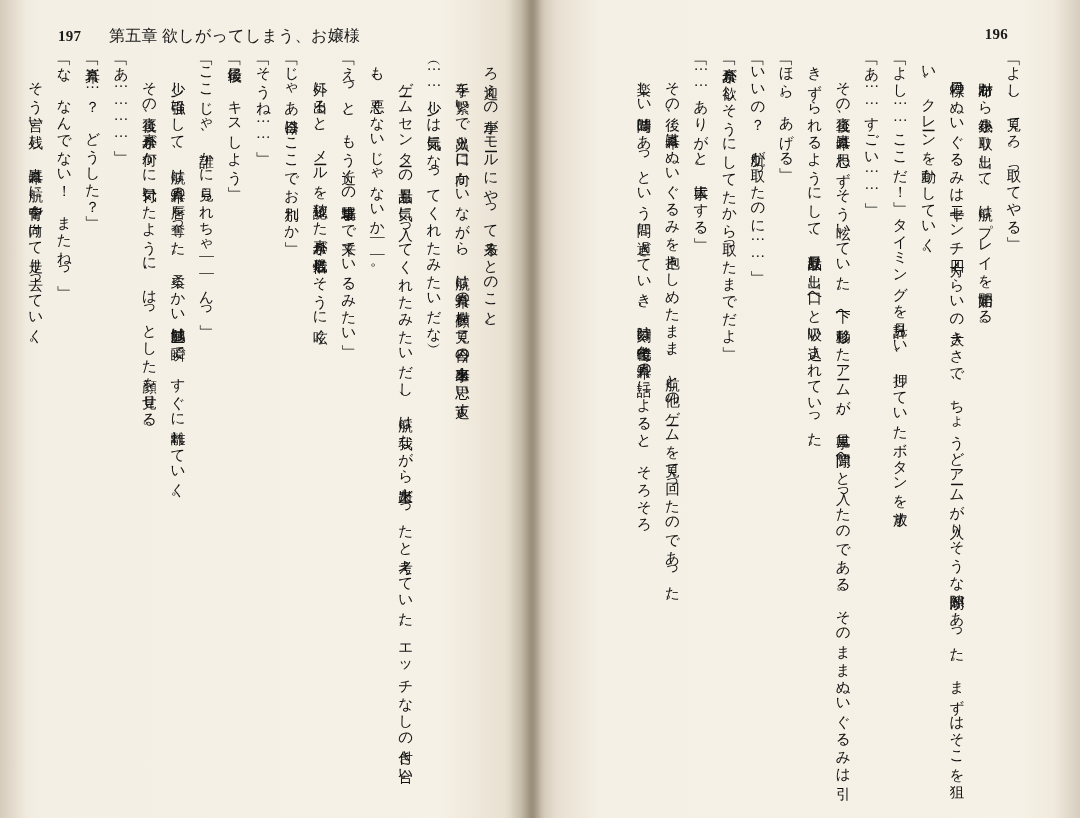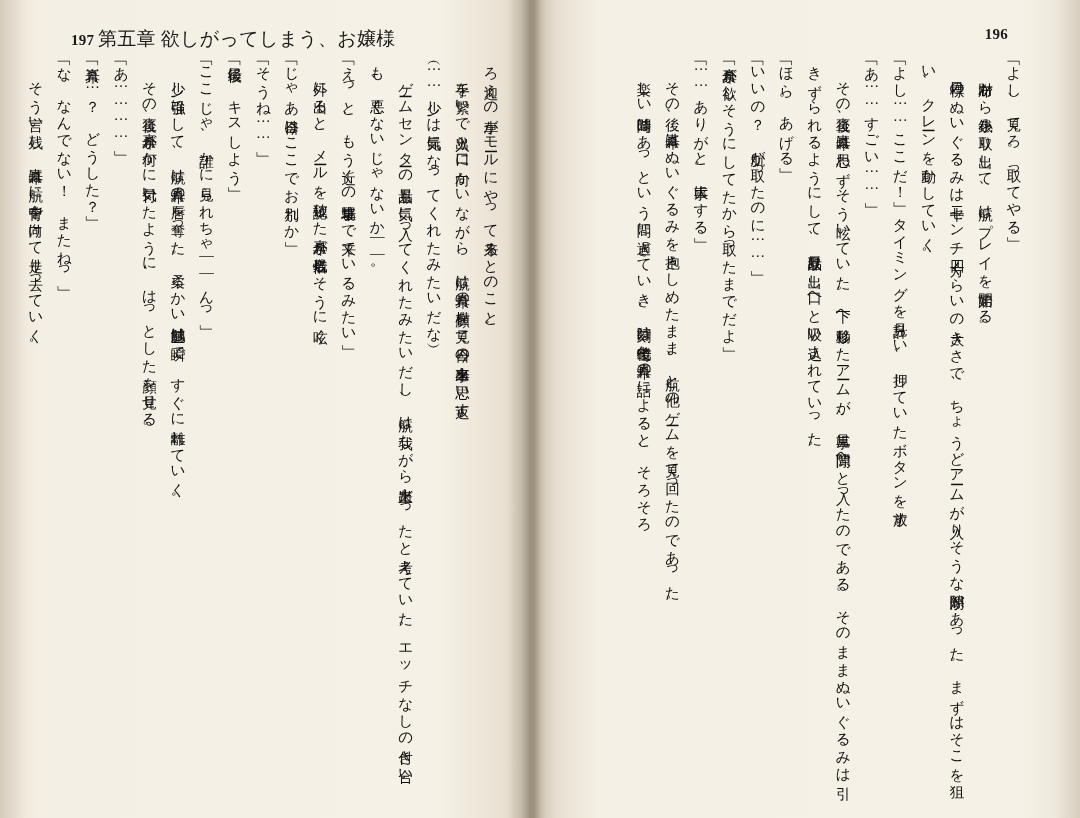--- a/index.html
+++ b/index.html
@@ -64,24 +64,23 @@
     position: absolute;
     top: 26px;
     font-size: 13.5px;
     color: #1a1a1a;
     letter-spacing: 0.02em;
     white-space: nowrap;
   }
   .page-num {
     font-weight: bold;
     font-size: 15px;
-    margin-left: 13px;
   }
   #head-left { left: 58px; }
-  #head-left .chapter-title { margin-left: 0; font-size: 19px; }
+  #head-left .chapter-title { margin-left: 24px; font-size: 16px; }
   #head-right { right: 72px; }
 
   
   .vtext {
     position: absolute;
     writing-mode: vertical-rl;
     text-orientation: upright;
     font-size: 14.6px;
     line-height: 1.95;
     color: #111;

